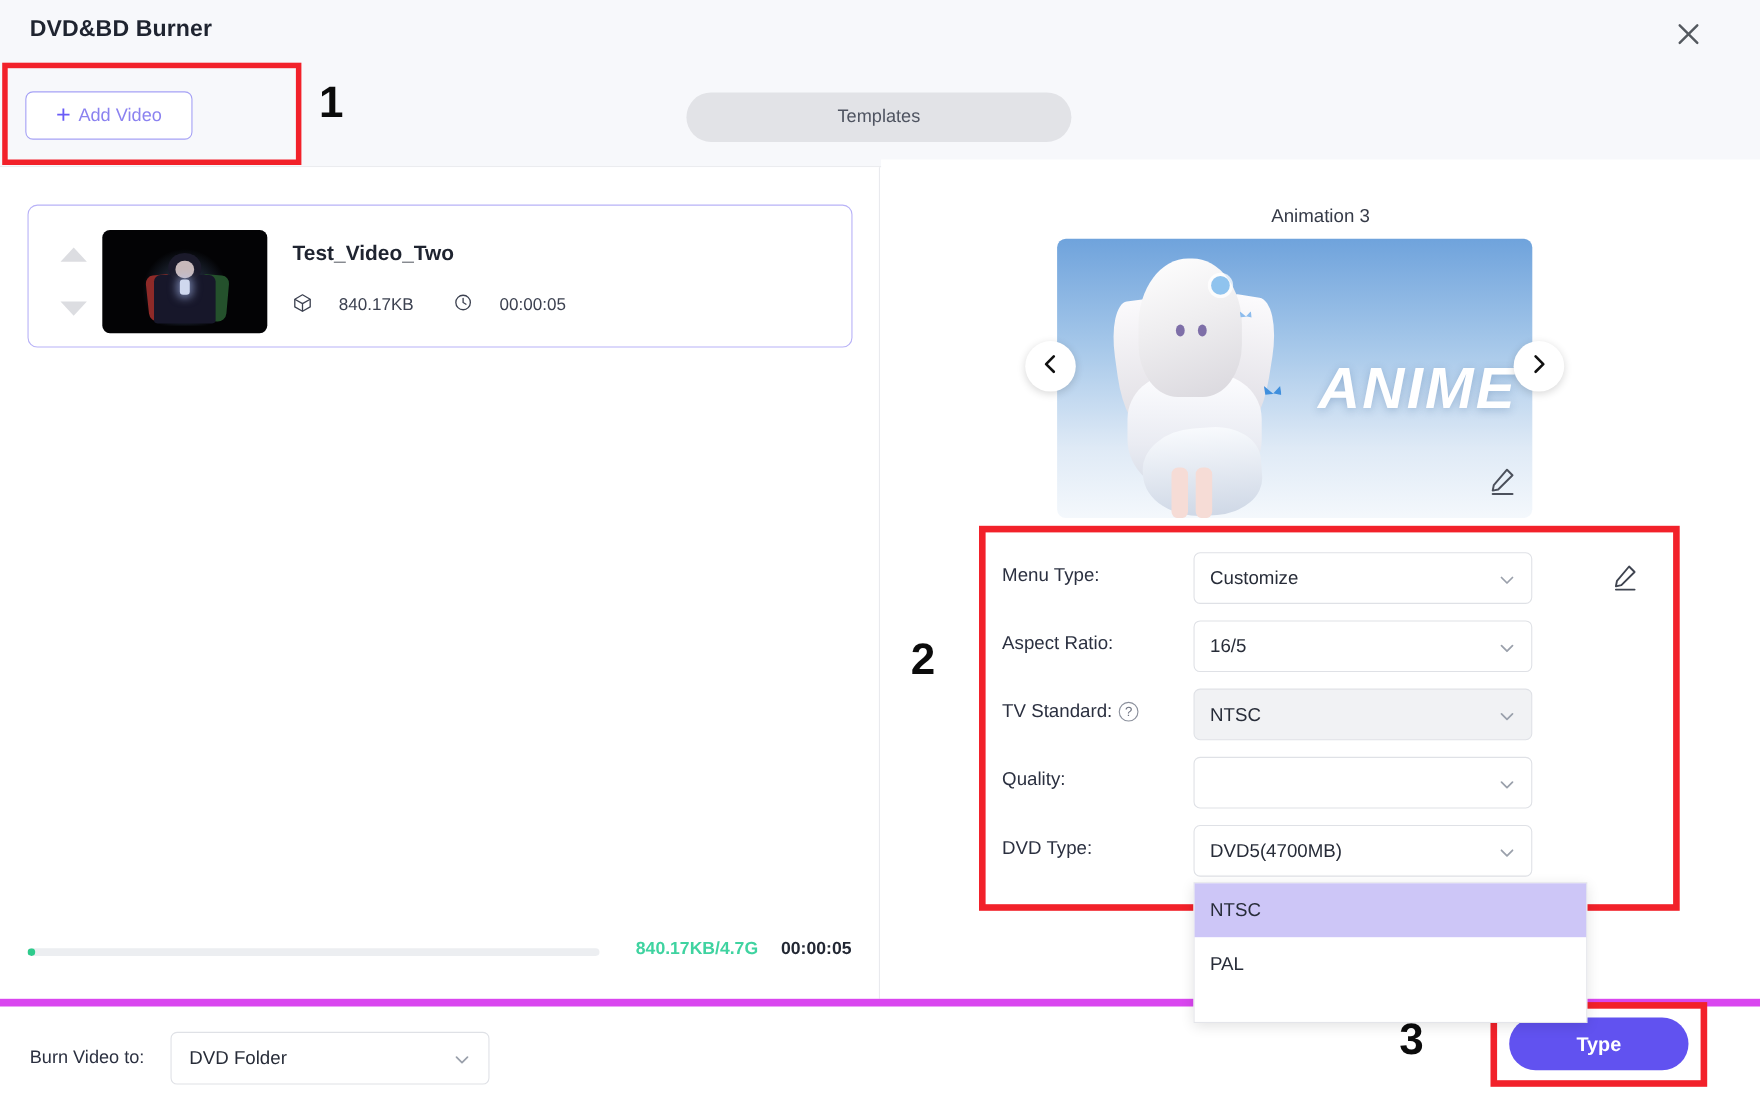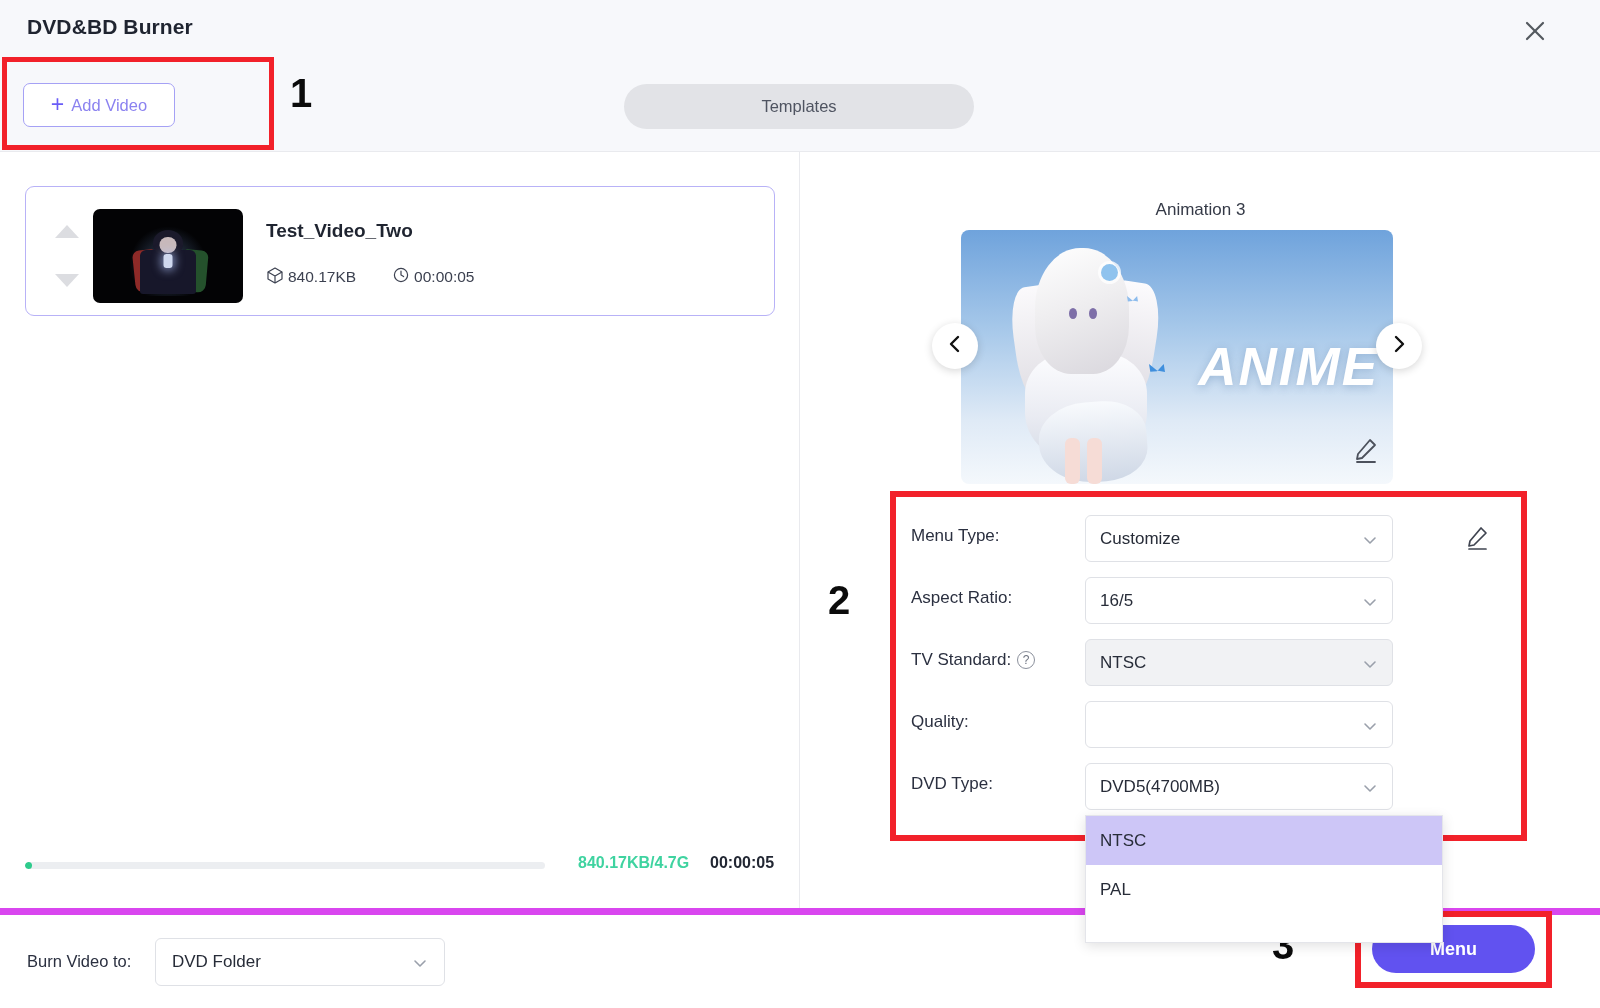--- a/index.html
+++ b/index.html
@@ -164,21 +164,21 @@
 
   .vid-name {
     position: absolute; left: 240px; top: 33px;
     font-size: 19px; font-weight: bold; color: #1f2430;
   }
   .vid-meta {
     position: absolute; left: 240px; top: 79px;
     display: flex; align-items: center; gap: 10px;
     font-size: 15.5px; color: #3c4150;
   }
-  .vid-meta .grp { display: flex; align-items: center; gap: 4px; }
+  .vid-meta .grp { display: flex; align-items: center; gap: 24px; }
   .vid-meta .gap { display: inline-block; width: 16px; }
 
   
   .progress-row {
     position: absolute; left: 0; bottom: 28px;
     width: 848px; height: 26px;
   }
   .track {
     position: absolute; left: 25px; top: 8px;
     width: 520px; height: 7px;
@@ -189,21 +189,21 @@
     position: absolute; left: 578px; top: 0px;
     font-size: 16px; color: #3fd3a0; font-weight: 600;
   }
   .dur-txt {
     position: absolute; left: 710px; top: 0px;
     font-size: 16px; color: #222733; font-weight: 600;
   }
 
   
   .right-panel {
-    position: absolute; left: 801px; top: 158px;
+    position: absolute; left: 801px; top: 145px;
     width: 799px; height: 756px;
     background: #ffffff;
   }
   .tpl-name {
     position: absolute; left: 0; top: 42px; width: 799px;
     text-align: center; font-size: 17px; color: #353a47;
   }
   .preview {
     position: absolute; left: 160px; top: 72px;
     width: 432px; height: 254px;
@@ -613,20 +613,20 @@
     <div class="burn-to-select">
       <span class="val">DVD Folder</span>
       <span class="chev">
         <svg width="16" height="16" viewBox="0 0 16 16">
             <path d="M3 6 8 11 13 6" fill="none" stroke="#9aa0ab" stroke-width="1.6" stroke-linecap="round" stroke-linejoin="round"></path>
           </svg>
       </span>
     </div>
   </div>
 
-  <button class="burn-btn">Menu</button>
+  <button class="burn-btn">Type</button>
   <div class="burn-hl"></div>
 
   <div class="step-num" id="step1">1</div>
   <div class="step-num" id="step2">2</div>
   <div class="step-num" id="step3">3</div>
 
 </div>
 
 </body></html>

